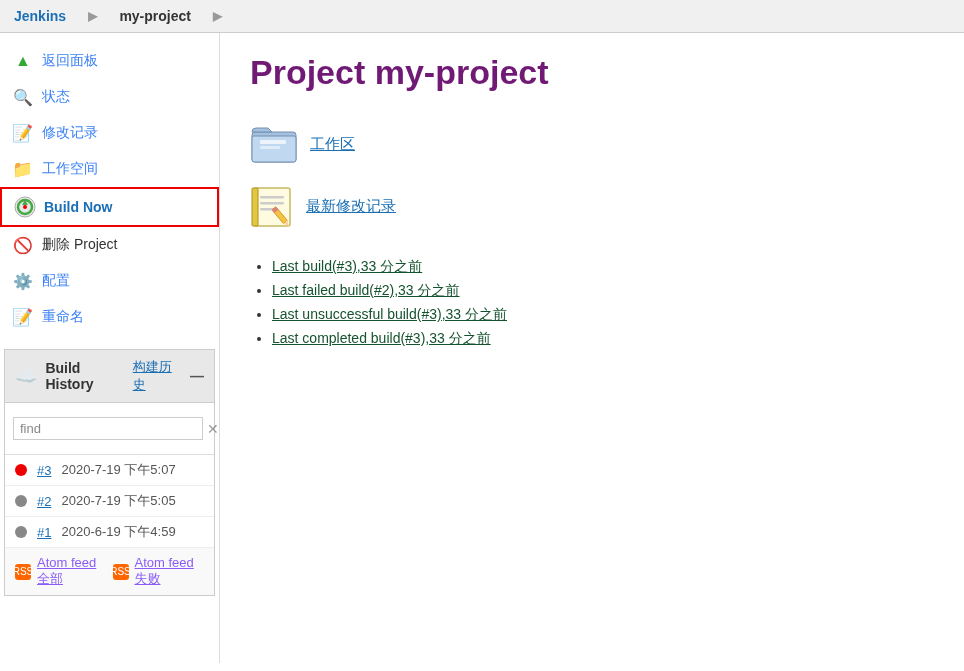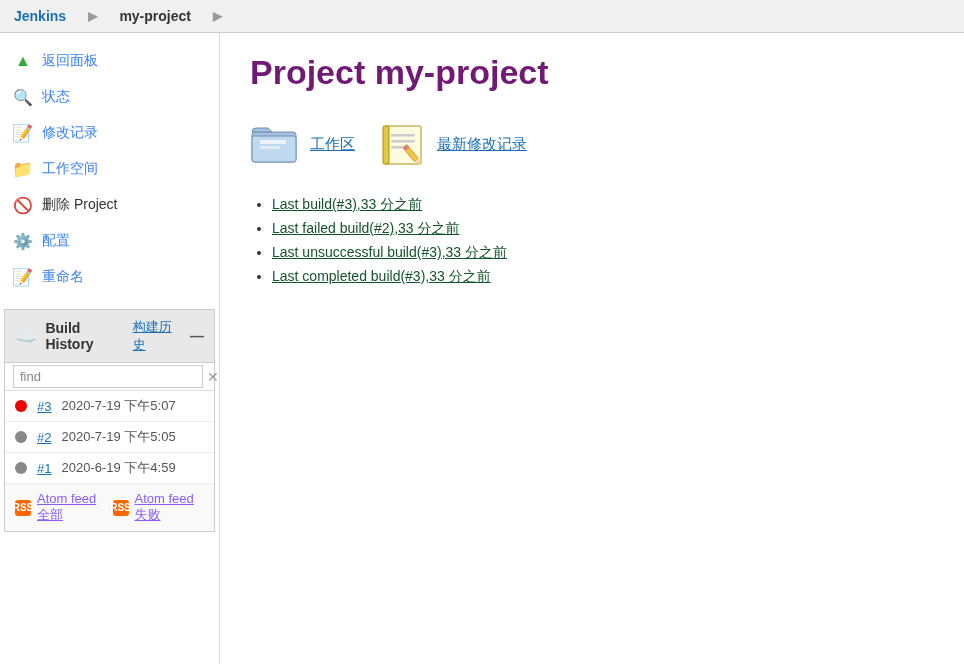--- a/index.html
+++ b/index.html
@@ -83,21 +83,21 @@
     .build-history-header .bh-link {
       margin-left: auto;
       color: #1a6fb5;
       font-size: 13px;
       font-weight: normal;
       cursor: pointer;
       text-decoration: underline;
     }
     .bh-dash { color: #555; margin-left: 2px; }
     .search-row {
-      padding: 2px 8px;
+      padding: 14px 8px;
       border-bottom: 1px solid #ddd;
       display: flex;
       align-items: center;
     }
     .search-row input {
       flex: 1;
       border: 1px solid #ccc;
       padding: 3px 6px;
       font-size: 13px;
       outline: none;
@@ -132,42 +132,42 @@
     }
     .atom-icon {
       width: 16px; height: 16px;
       background: #f60;
       border-radius: 3px;
       display: inline-flex;
       align-items: center;
       justify-content: center;
       color: #fff;
       font-size: 10px;
-      font-weight: bold;
+      font-weight: normal;
       flex-shrink: 0;
     }
     .atom-feed-row a { color: #8b5cf6; text-decoration: underline; cursor: pointer; }
 
     
     .main {
       flex: 1;
       padding: 20px 30px;
     }
     .main h1 {
       font-size: 34px;
       font-weight: bold;
       color: #701a75;
       margin-bottom: 30px;
     }
 
     
     .main-links {
       display: flex;
-      flex-direction: row;
-      gap: 26px;
+      flex-direction: column;
+      gap: 18px;
       margin-bottom: 30px;
     }
     .main-link-item {
       display: flex;
       align-items: center;
       gap: 12px;
       font-size: 15px;
     }
     .folder-icon {
       width: 48px; height: 44px;
@@ -229,20 +229,32 @@
     <div class="sidebar-item">
       <span class="icon" style="font-size:17px;">📝</span>
       <span class="label">修改记录</span>
     </div>
 
     <div class="sidebar-item">
       <span class="icon" style="font-size:17px;">📁</span>
       <span class="label">工作空间</span>
     </div>
 
+    <div class="sidebar-item active">
+      <span class="icon" style="font-size:18px;">
+
+        <svg width="22" height="22" viewBox="0 0 22 22">
+          <circle cx="11" cy="11" r="10" fill="#e8e8e8" stroke="#aaa" stroke-width="1"></circle>
+          <circle cx="11" cy="11" r="7" fill="none" stroke="#4a4" stroke-width="2.5"></circle>
+          <polygon points="11,4 14,9 8,9" fill="#4a4"></polygon>
+          <circle cx="11" cy="11" r="2" fill="#e00"></circle>
+        </svg>
+      </span>
+      <span class="label">Build Now</span>
+    </div>
 
     <div class="sidebar-item">
       <span class="icon icon-delete">🚫</span>
       <span class="label-dark">删除 Project</span>
     </div>
 
     <div class="sidebar-item">
       <span class="icon icon-gear">⚙️</span>
       <span class="label">配置</span>
     </div>

